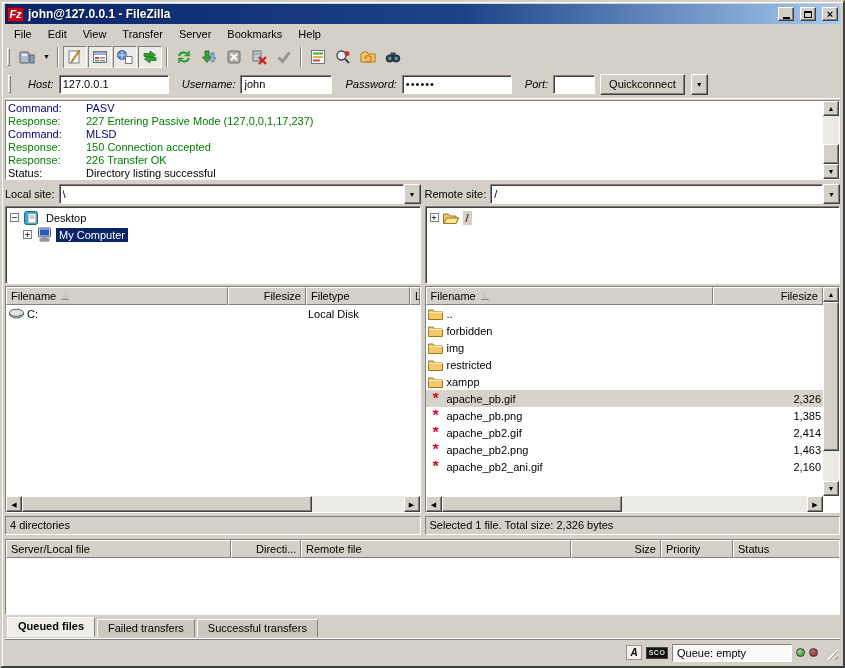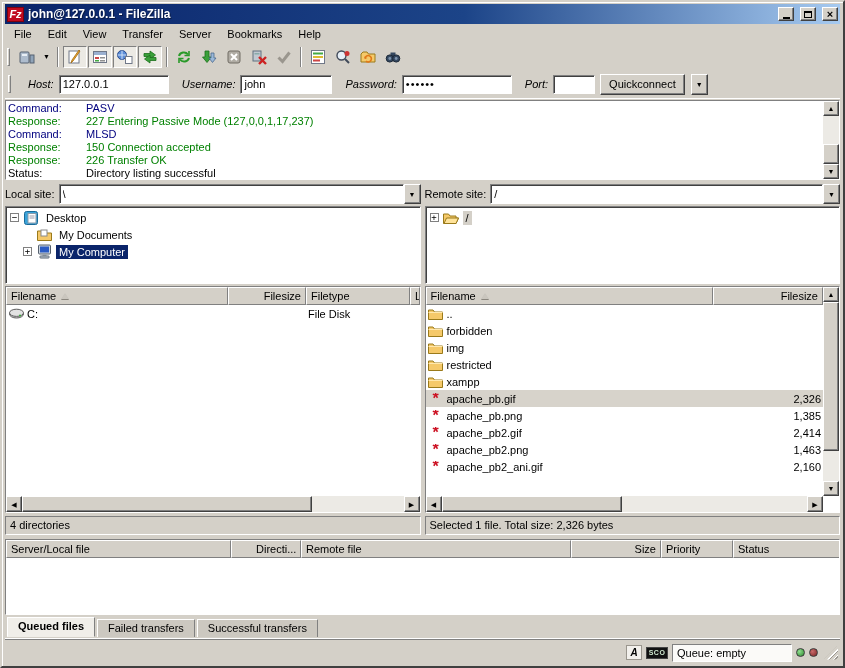--- a/index.html
+++ b/index.html
@@ -346,29 +346,20 @@
           <span class="ficon">
               <svg width="15" height="14" viewBox="0 0 15 14">
                 <rect x="0.5" y="0.5" width="13" height="13" rx="2" fill="#3aa3d9" stroke="#1a6a99"></rect>
                 <rect x="4" y="2.5" width="8" height="9.5" fill="#fff" stroke="#8899aa"></rect>
                 <rect x="5.5" y="4.5" width="5" height="1" fill="#99a"></rect>
                 <rect x="5.5" y="6.5" width="5" height="1" fill="#99a"></rect>
               </svg>
             </span>
           <span class="tree-label">Desktop</span>
         </div>
-        <div class="tree-row" style="padding-left:30px;">
-          <span class="ficon">
-              <svg width="15" height="12" viewBox="0 0 15 12">
-                <path d="M0.5 2 h4.5 l1.5 2 H14.5 v7.5 H0.5 Z" fill="#f5c96a" stroke="#9a7a1a"></path>
-                <rect x="4" y="1" width="6" height="6" fill="#fff" stroke="#8a8a8a"></rect>
-              </svg>
-            </span>
-          <span class="tree-label">My Documents</span>
-        </div>
         <div class="tree-row" style="padding-left:17px;">
           <span class="expander exp-plus"></span>
           <span class="ficon">
               <svg width="15" height="15" viewBox="0 0 15 15">
                 <rect x="1.5" y="1" width="12" height="9" rx="1" fill="#cdd6e0" stroke="#55606e"></rect>
                 <rect x="3" y="2.5" width="9" height="6" fill="#2b5bc4"></rect>
                 <rect x="5.5" y="10" width="4" height="1.8" fill="#9aa4ae"></rect>
                 <rect x="3" y="12" width="9" height="2" rx="0.5" fill="#cdd6e0" stroke="#55606e"></rect>
               </svg>
             </span>
@@ -400,21 +391,21 @@
                     <ellipse cx="7.5" cy="4.8" rx="7" ry="3.6" fill="#e2e2e2" stroke="#606060"></ellipse>
                     <circle cx="11" cy="7.5" r="1" fill="#3a3"></circle>
                   </svg>
                 </span>
                 <span>C:</span>
               </span>
             <span class="fcell right" style="width:78px;">
                 <span></span>
               </span>
             <span class="fcell" style="width:104px;">
-                <span>File Disk</span>
+                <span>Local Disk</span>
               </span>
           </div>
         </div>
         <div class="sb-h">
           <span class="sb-btn">◀</span>
           <span class="sb-thumb" style="width:290px;"></span>
           <span class="track"></span>
           <span class="sb-btn">▶</span>
         </div>
       </div>

